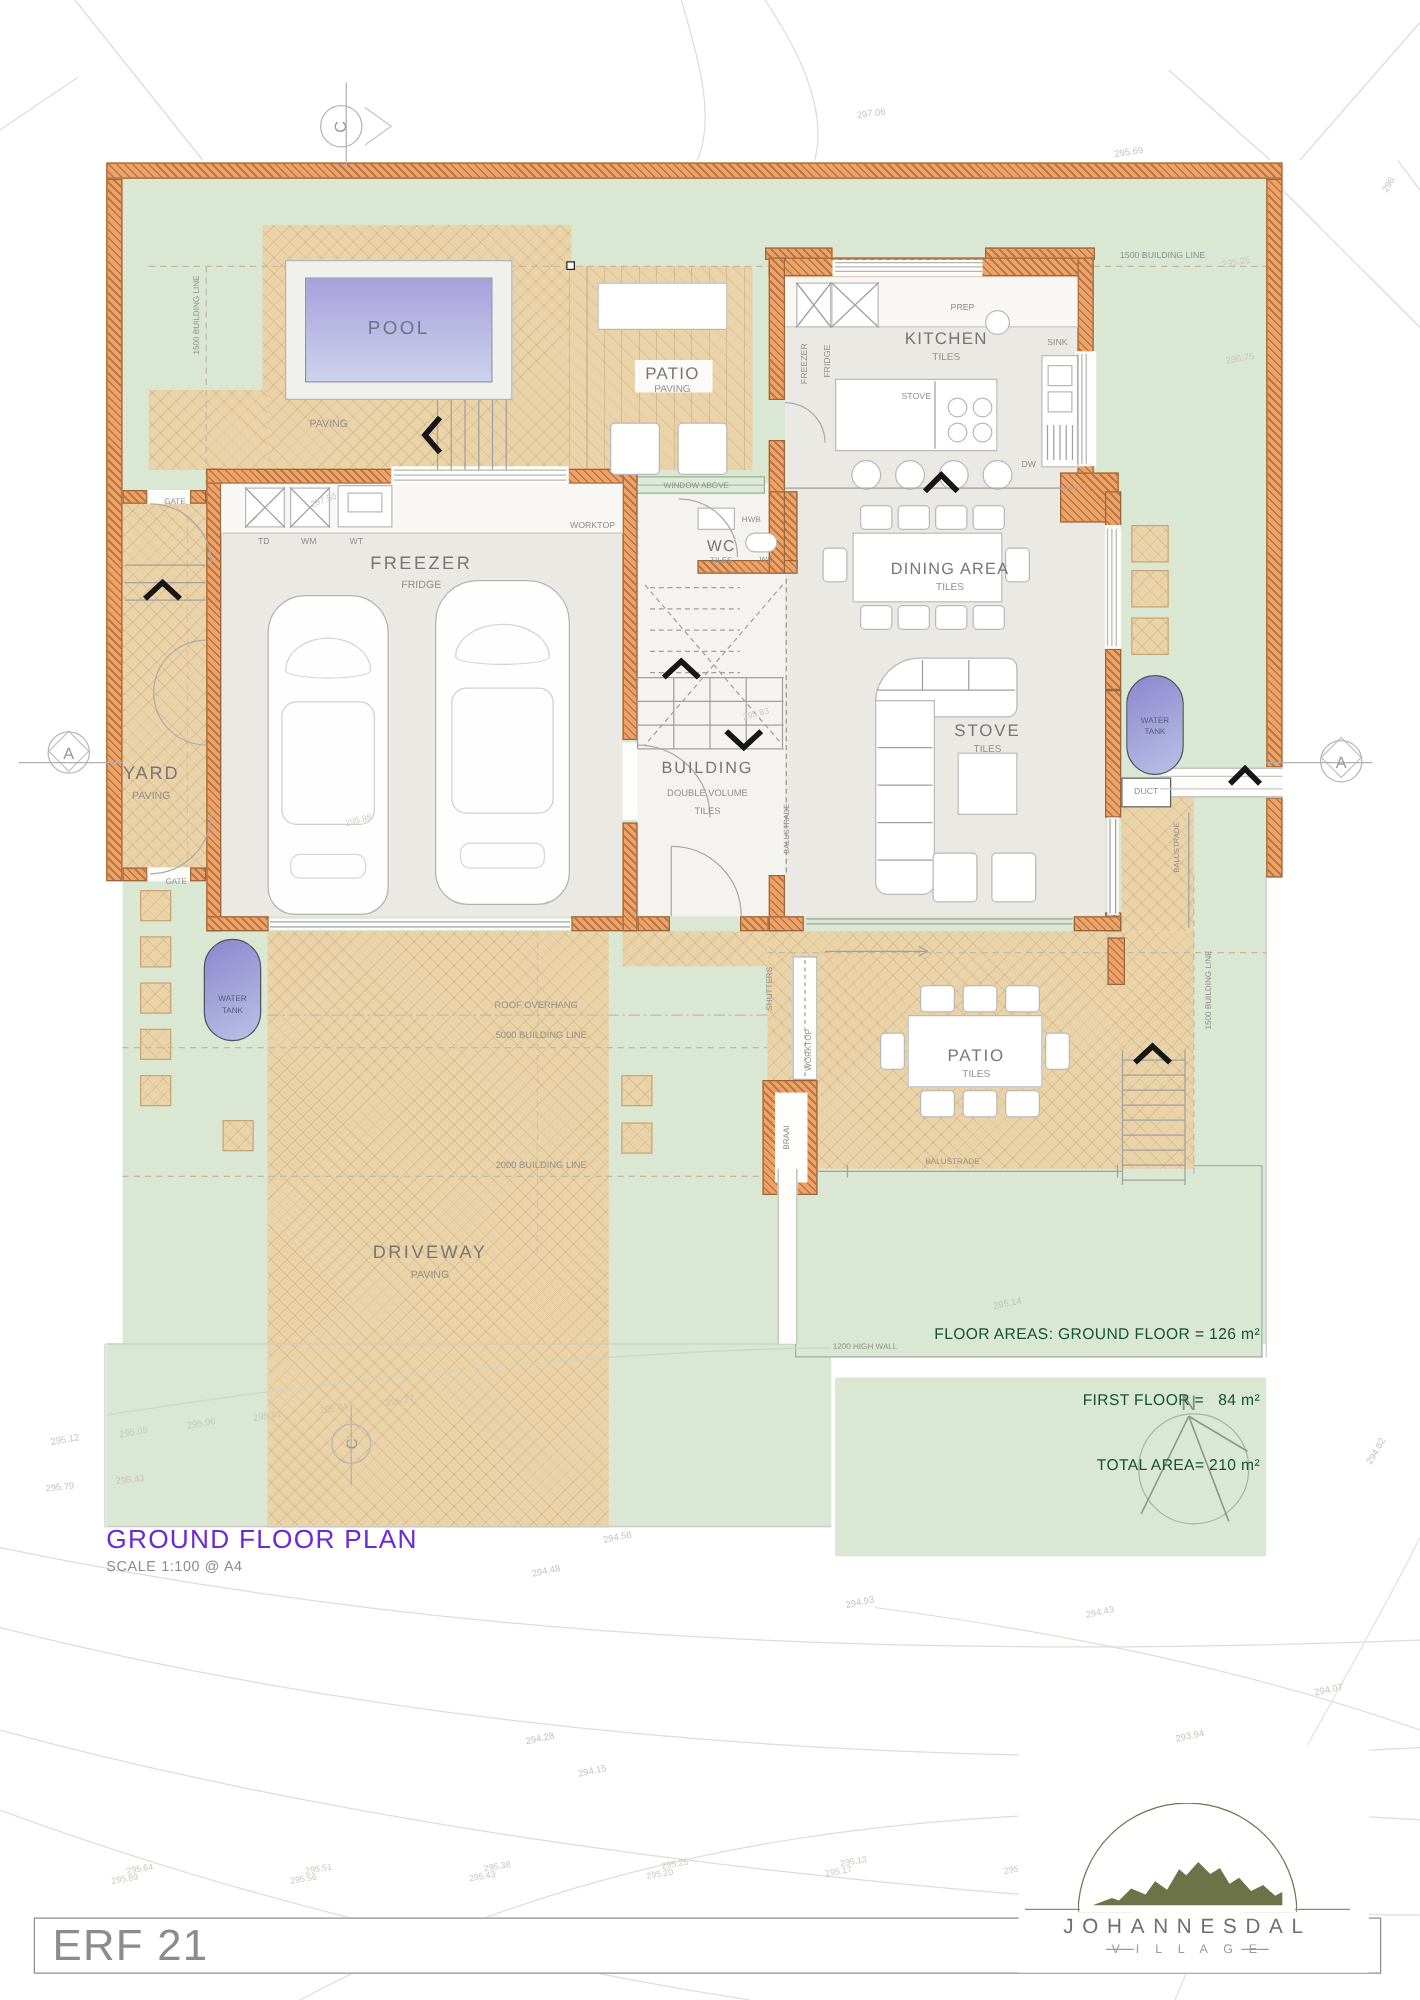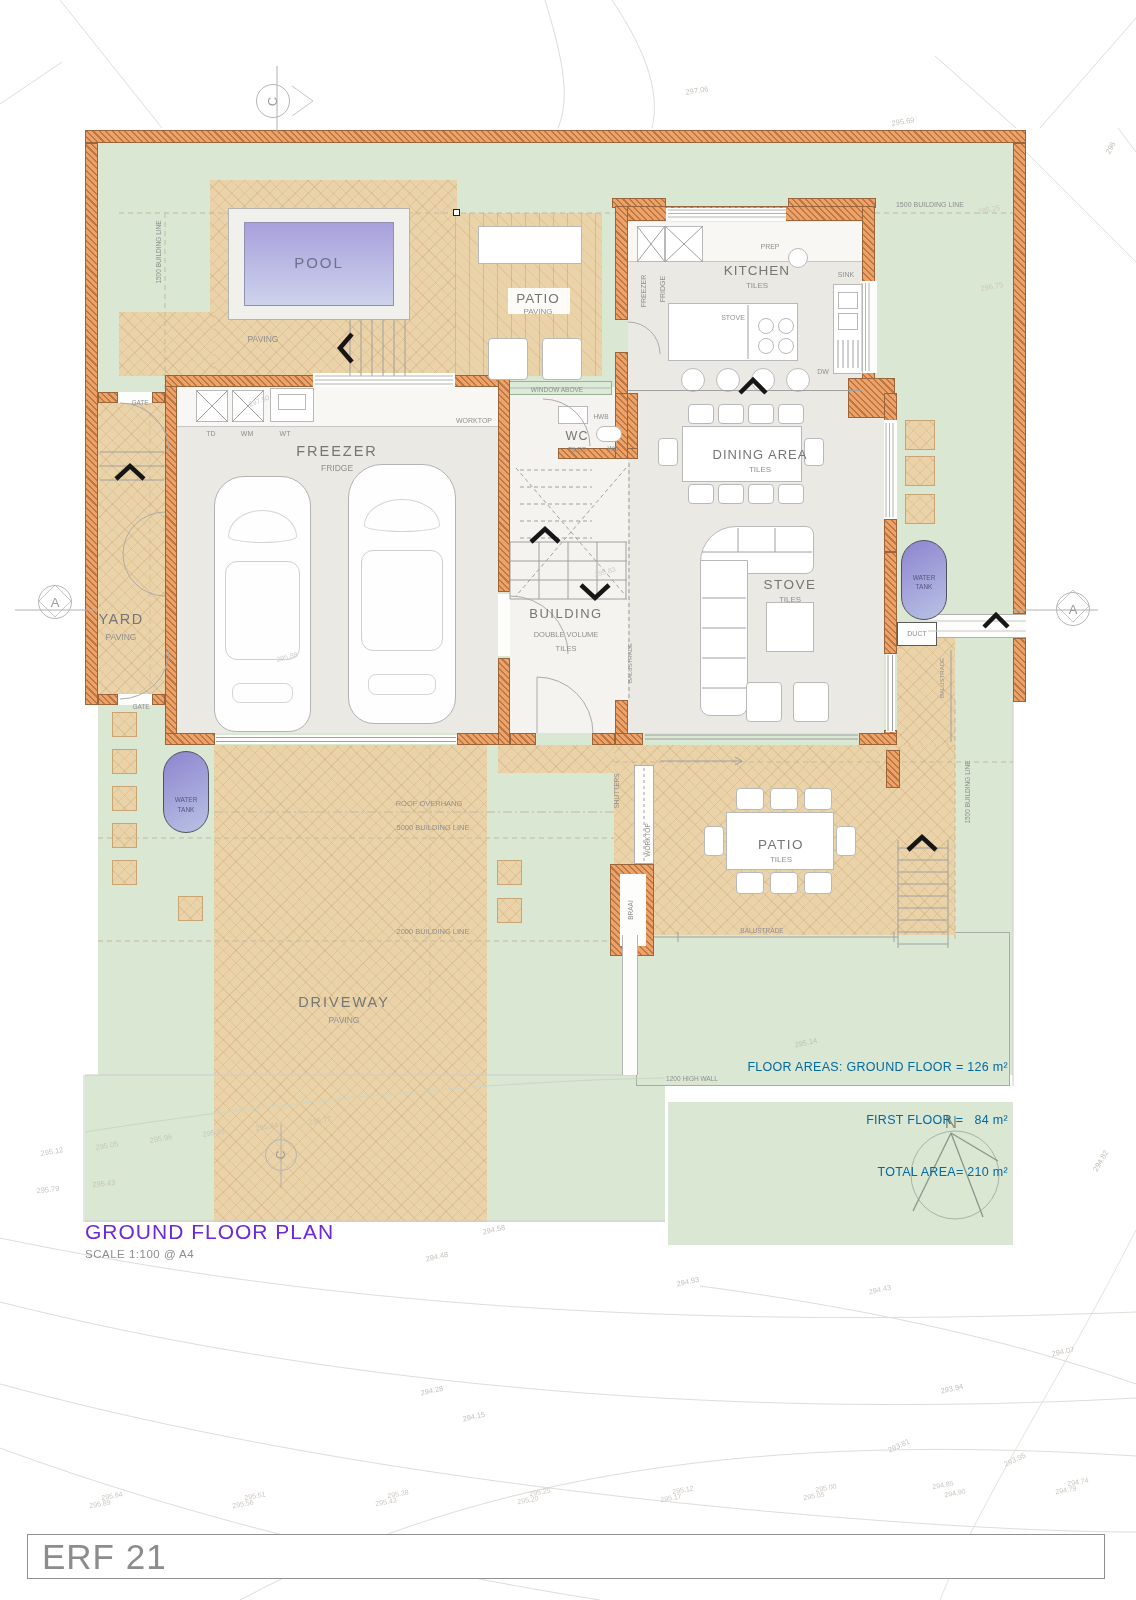--- a/index.html
+++ b/index.html
@@ -33,21 +33,21 @@
   .pt{position:absolute;width:7px;height:7px;border:1.6px solid #222;background:#fff}
   .car{position:absolute;background:#fefefe;border:1.5px solid #b3b3b3}
   .car .roof{position:absolute;left:11%;right:11%;top:33%;bottom:28%;border:1px solid #cfcfcf;border-radius:12px}
   .car .wind{position:absolute;left:14%;right:14%;top:13%;height:13%;border:1px solid #d4d4d4;border-radius:50%/80% 80% 20% 20%}
   .car .rear{position:absolute;left:18%;right:18%;bottom:11%;height:8%;border:1px solid #d6d6d6;border-radius:8px}
   .ann{position:absolute;white-space:pre;pointer-events:none;line-height:1.05}
   .mk{position:absolute;border:1px solid #b6b6b6;border-radius:50%;display:flex;align-items:center;
       justify-content:center;color:#9a9a9a}
   .mk .rot{transform:rotate(-90deg);display:inline-block}
   #fabtext{position:absolute;left:640px;top:1024px;width:368px;text-align:right;font-size:12.5px;
-           line-height:17.5px;color:#0369a1;white-space:pre;letter-spacing:.3px}
+           line-height:17.5px;color:#14532d;white-space:pre;letter-spacing:.3px}
   #plan-title{position:absolute;left:85px;top:1220px;font-size:21px;color:#6d28d9;letter-spacing:1px}
   #plan-scale{position:absolute;left:85px;top:1248px;font-size:11.5px;color:#8d8d8d;letter-spacing:.5px}
   #footer-box{position:absolute;left:27px;top:1534px;width:1078px;height:45px;border:1.6px solid #909090;
               background:#fff;z-index:4}
   #footer-box span{position:absolute;top:2px;font-size:35px;color:#8c8c8c;letter-spacing:1px}
   #erf{left:14px}#lvl{left:200px}
   #logo{position:absolute;left:815px;top:1396px;width:280px;height:182px;background:#fff;z-index:5}
   .logo-arc{position:absolute;left:47px;top:46px;width:176px;height:88px;border:1.6px solid #707650;
             border-bottom:none;border-radius:176px 176px 0 0}
   .logo-mtn{position:absolute;left:50px;top:86px;width:170px;height:48px}
@@ -507,13 +507,25 @@
     <div>TOTAL AREA= 210 m²</div>
   </div>
 
   <div id="plan-title">GROUND FLOOR PLAN</div>
   <div id="plan-scale">SCALE 1:100 @ A4</div>
 
   <div id="footer-box">
     <span id="erf">ERF 21</span>
   </div>
 
+  <div id="logo">
+    <div class="logo-arc"></div>
+    <svg class="logo-mtn" viewBox="0 0 170 50">
+      <path d="M6,44 L22,38 28,40 38,30 50,35 58,24 68,31 78,14 84,19 94,8 104,18 112,13 120,26 128,21 138,32 148,27 158,36 164,33 164,44 Z" fill="#6d7349"></path>
+    </svg>
+    <span class="lline" id="ll1"></span>
+    <span class="lline" id="ll2"></span>
+    <div class="logo-name">JOHANNESDAL</div>
+    <span class="ldash" id="ld1"></span>
+    <span class="ldash" id="ld2"></span>
+    <div class="logo-sub">V I L L A G E</div>
+  </div>
 </div>
 
 </body></html>

